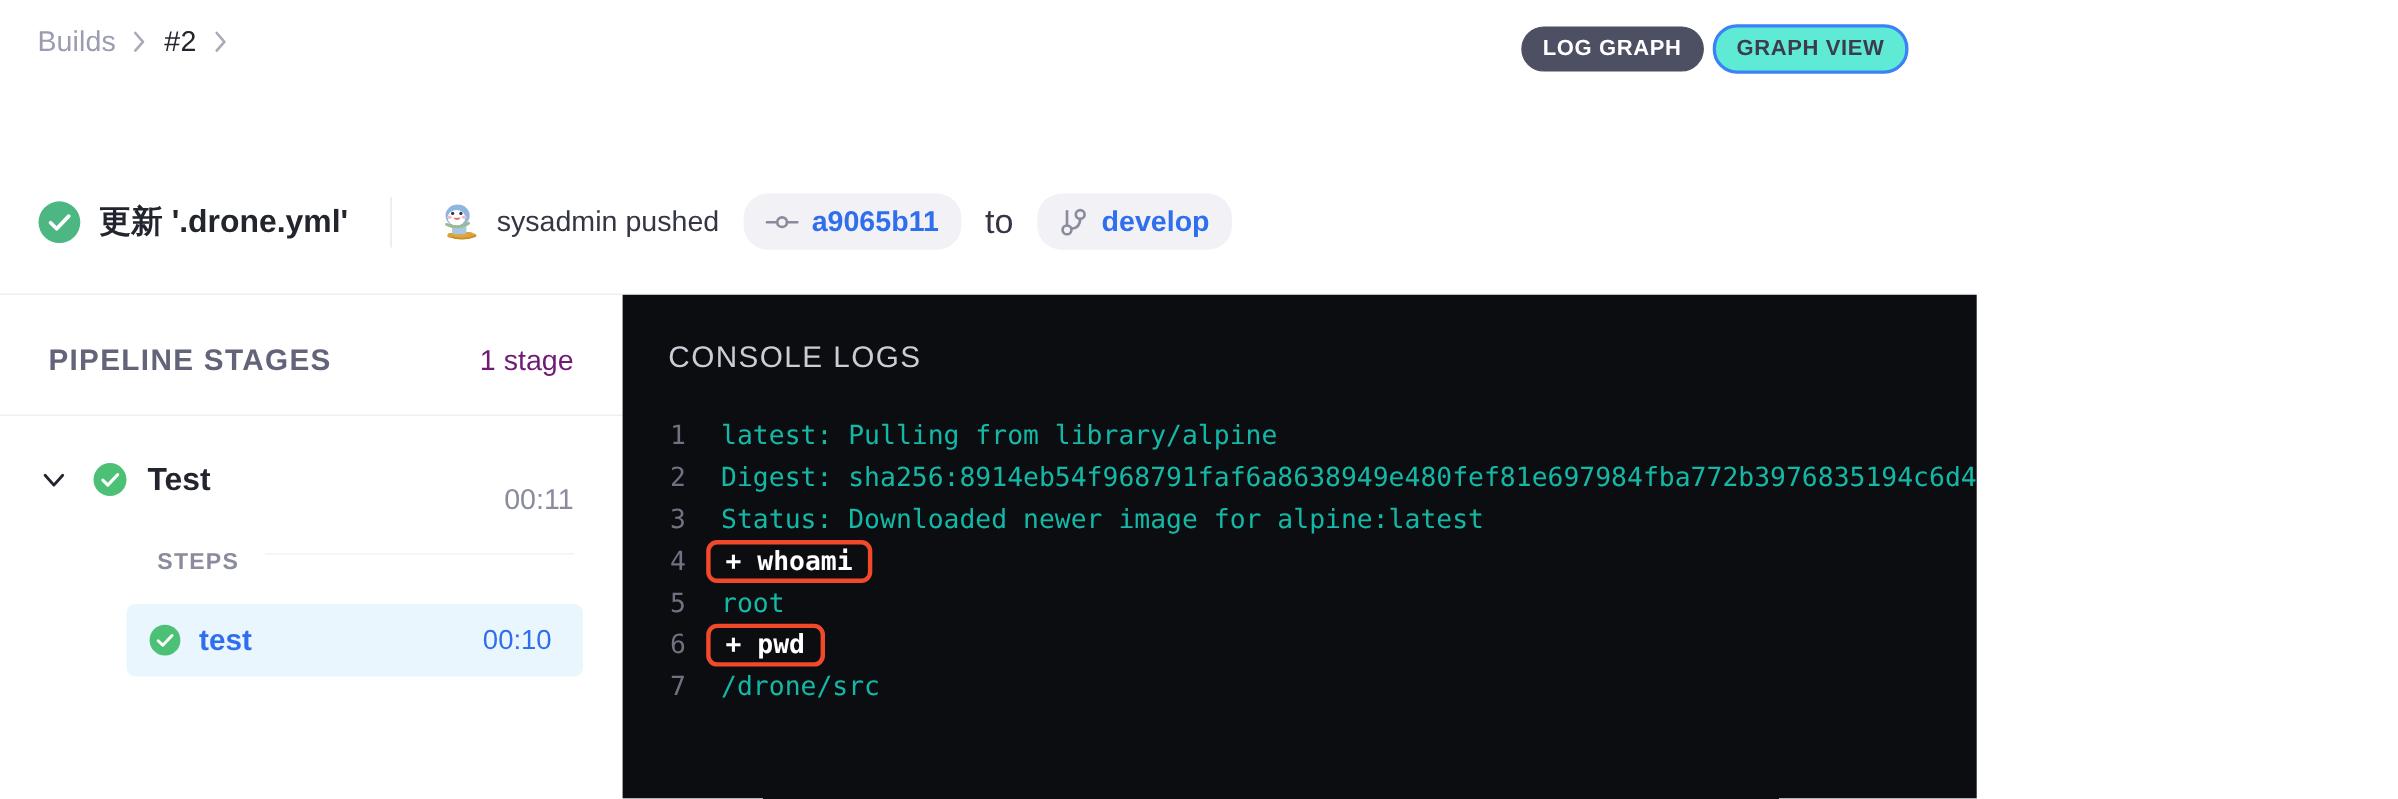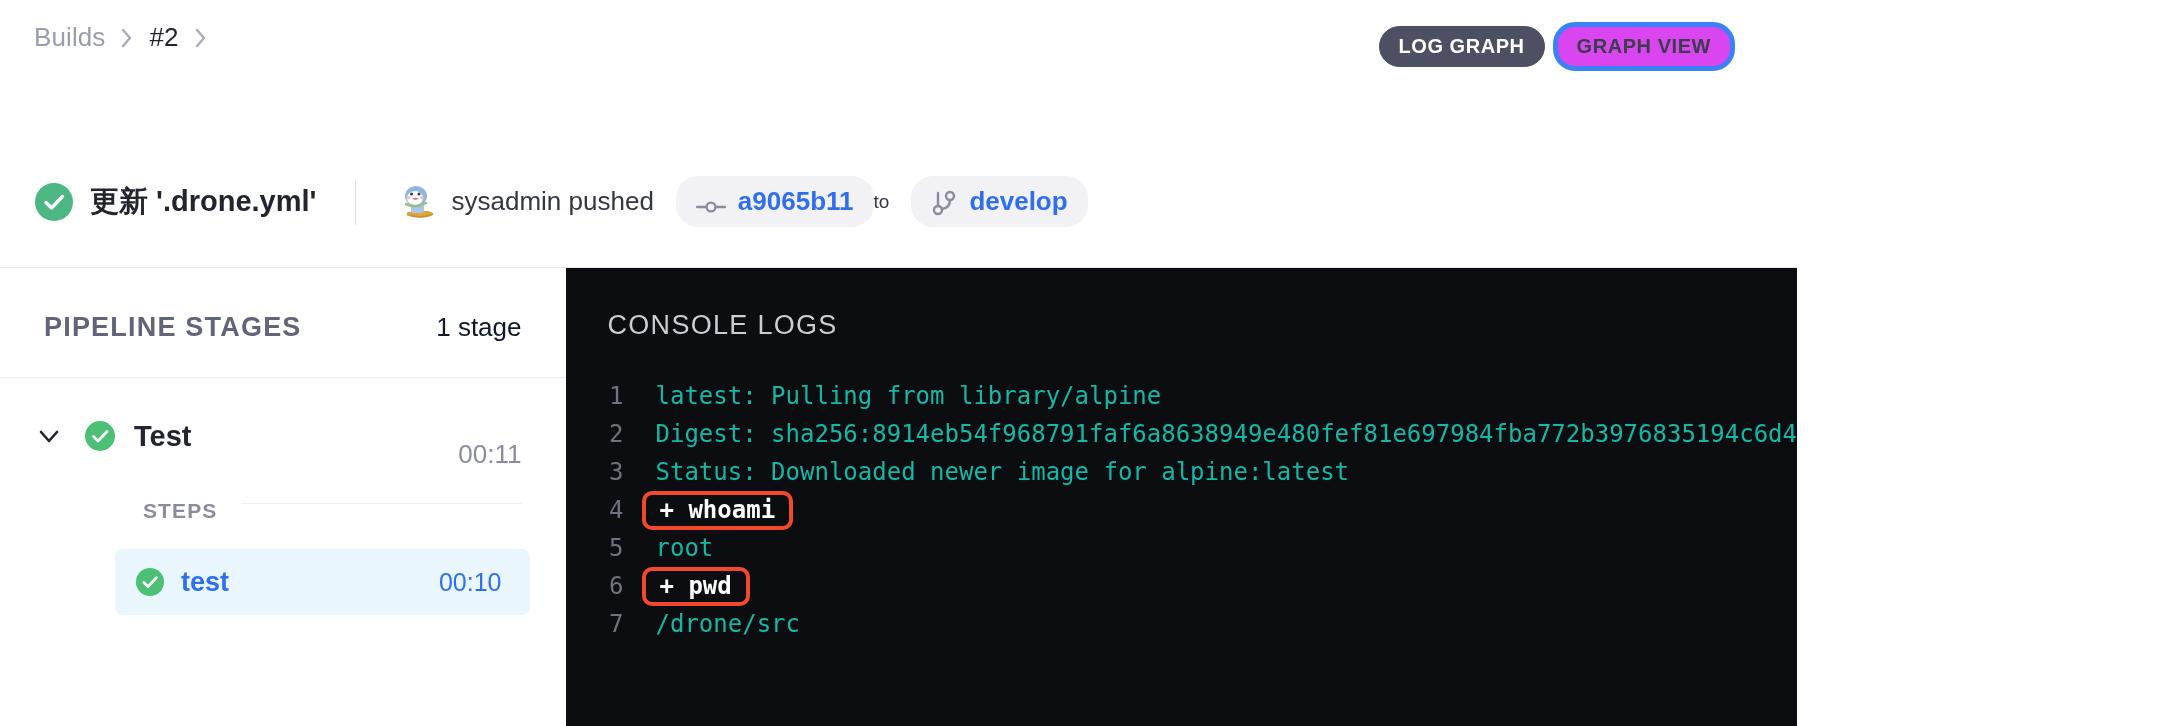--- a/index.html
+++ b/index.html
@@ -28,21 +28,21 @@
   .view-toggle {
     position: absolute; right: 62px; top: 22px;
     display: flex; align-items: center; gap: 8px;
   }
   .pill-btn {
     font-size: 20px; font-weight: 700; letter-spacing: .55px;
     padding: 9px 19px 10px; border-radius: 22px; line-height: 1;
     cursor: pointer; white-space: nowrap;
   }
   .pill-btn.active { background: #4d4f62; color: #ffffff; border: 1px solid #4d4f62; }
-  .pill-btn.inactive { background: #d946ef; color: #3b3d4c; border: 5px solid #3b82f6; }
+  .pill-btn.inactive { background: #5eead4; color: #3b3d4c; border: 3px solid #3b82f6; }
 
   .title-row {
     position: absolute; left: 34px; top: 88px;
     display: flex; align-items: center; gap: 22px;
   }
   .back-arrow { width: 38px; height: 38px; display: inline-flex; align-items: center; cursor: pointer; }
   .page-title { font-size: 45px; font-weight: 700; color: #1d1f28; letter-spacing: -.4px; }
 
   .meta-row {
     position: absolute; left: 34px; top: 176px;
@@ -50,39 +50,39 @@
   }
   .status-check { width: 40px; height: 40px; flex: 0 0 40px; }
   .commit-msg {
     font-size: 29px; font-weight: 700; color: #22242e;
     margin-left: 16px; white-space: nowrap;
   }
   .vdivider { width: 1px; height: 46px; background: #dfe0e8; margin: 0 38px; }
   .avatar { width: 44px; height: 44px; border-radius: 50%; overflow: hidden; flex: 0 0 44px; }
   .pusher { font-size: 26px; color: #343644; margin-left: 14px; white-space: nowrap; }
   .tag-pill {
-    display: inline-flex; align-items: flex-end; gap: 12px;
+    display: inline-flex; align-items: center; gap: 12px;
     background: #f1f1f6; border-radius: 22px;
     padding: 10px 20px; margin-left: 22px; cursor: pointer;
   }
   .tag-pill .lbl { font-size: 26px; font-weight: 700; color: #2f6fed; white-space: nowrap; }
-  .to-word { font-size: 19px; color: #343644; }
+  .to-word { font-size: 31px; color: #343644; margin-left: 22px; }
 
   
   .body { display: flex; height: 458px; }
   .stages-pane { width: 782px; background: #ffffff; position: relative; }
   .logs-pane { flex: 1; background: #0c0d10; position: relative; }
 
   .stages-head {
     display: flex; justify-content: space-between;
     padding: 44px 44px 0 44px;
     gap: 43px;
   }
   .stages-head .ttl { font-size: 27px; font-weight: 700; letter-spacing: 1.2px; color: #62647a; }
-  .stages-head .cnt { font-size: 26px; color: #0f172a; }
+  .stages-head .cnt { font-size: 26px; color: #701a75; }
   .stages-sep { height: 1px; background: #ececf1; margin-top: 34px; }
 
   .stage-row {
     display: flex; align-items: center; height: 72px;
     padding: 0 44px 0 36px; margin-top: 22px; cursor: pointer;
   }
   .chev { width: 26px; height: 26px; flex: 0 0 26px; margin-right: 22px; }
   .stage-check { width: 32px; height: 32px; flex: 0 0 32px; margin-right: 18px; }
   .stage-name { font-size: 29px; font-weight: 700; color: #22242e; }
   .stage-time { margin-left: auto; font-size: 26px; color: #8a8c9e; margin-top: 36px; }

